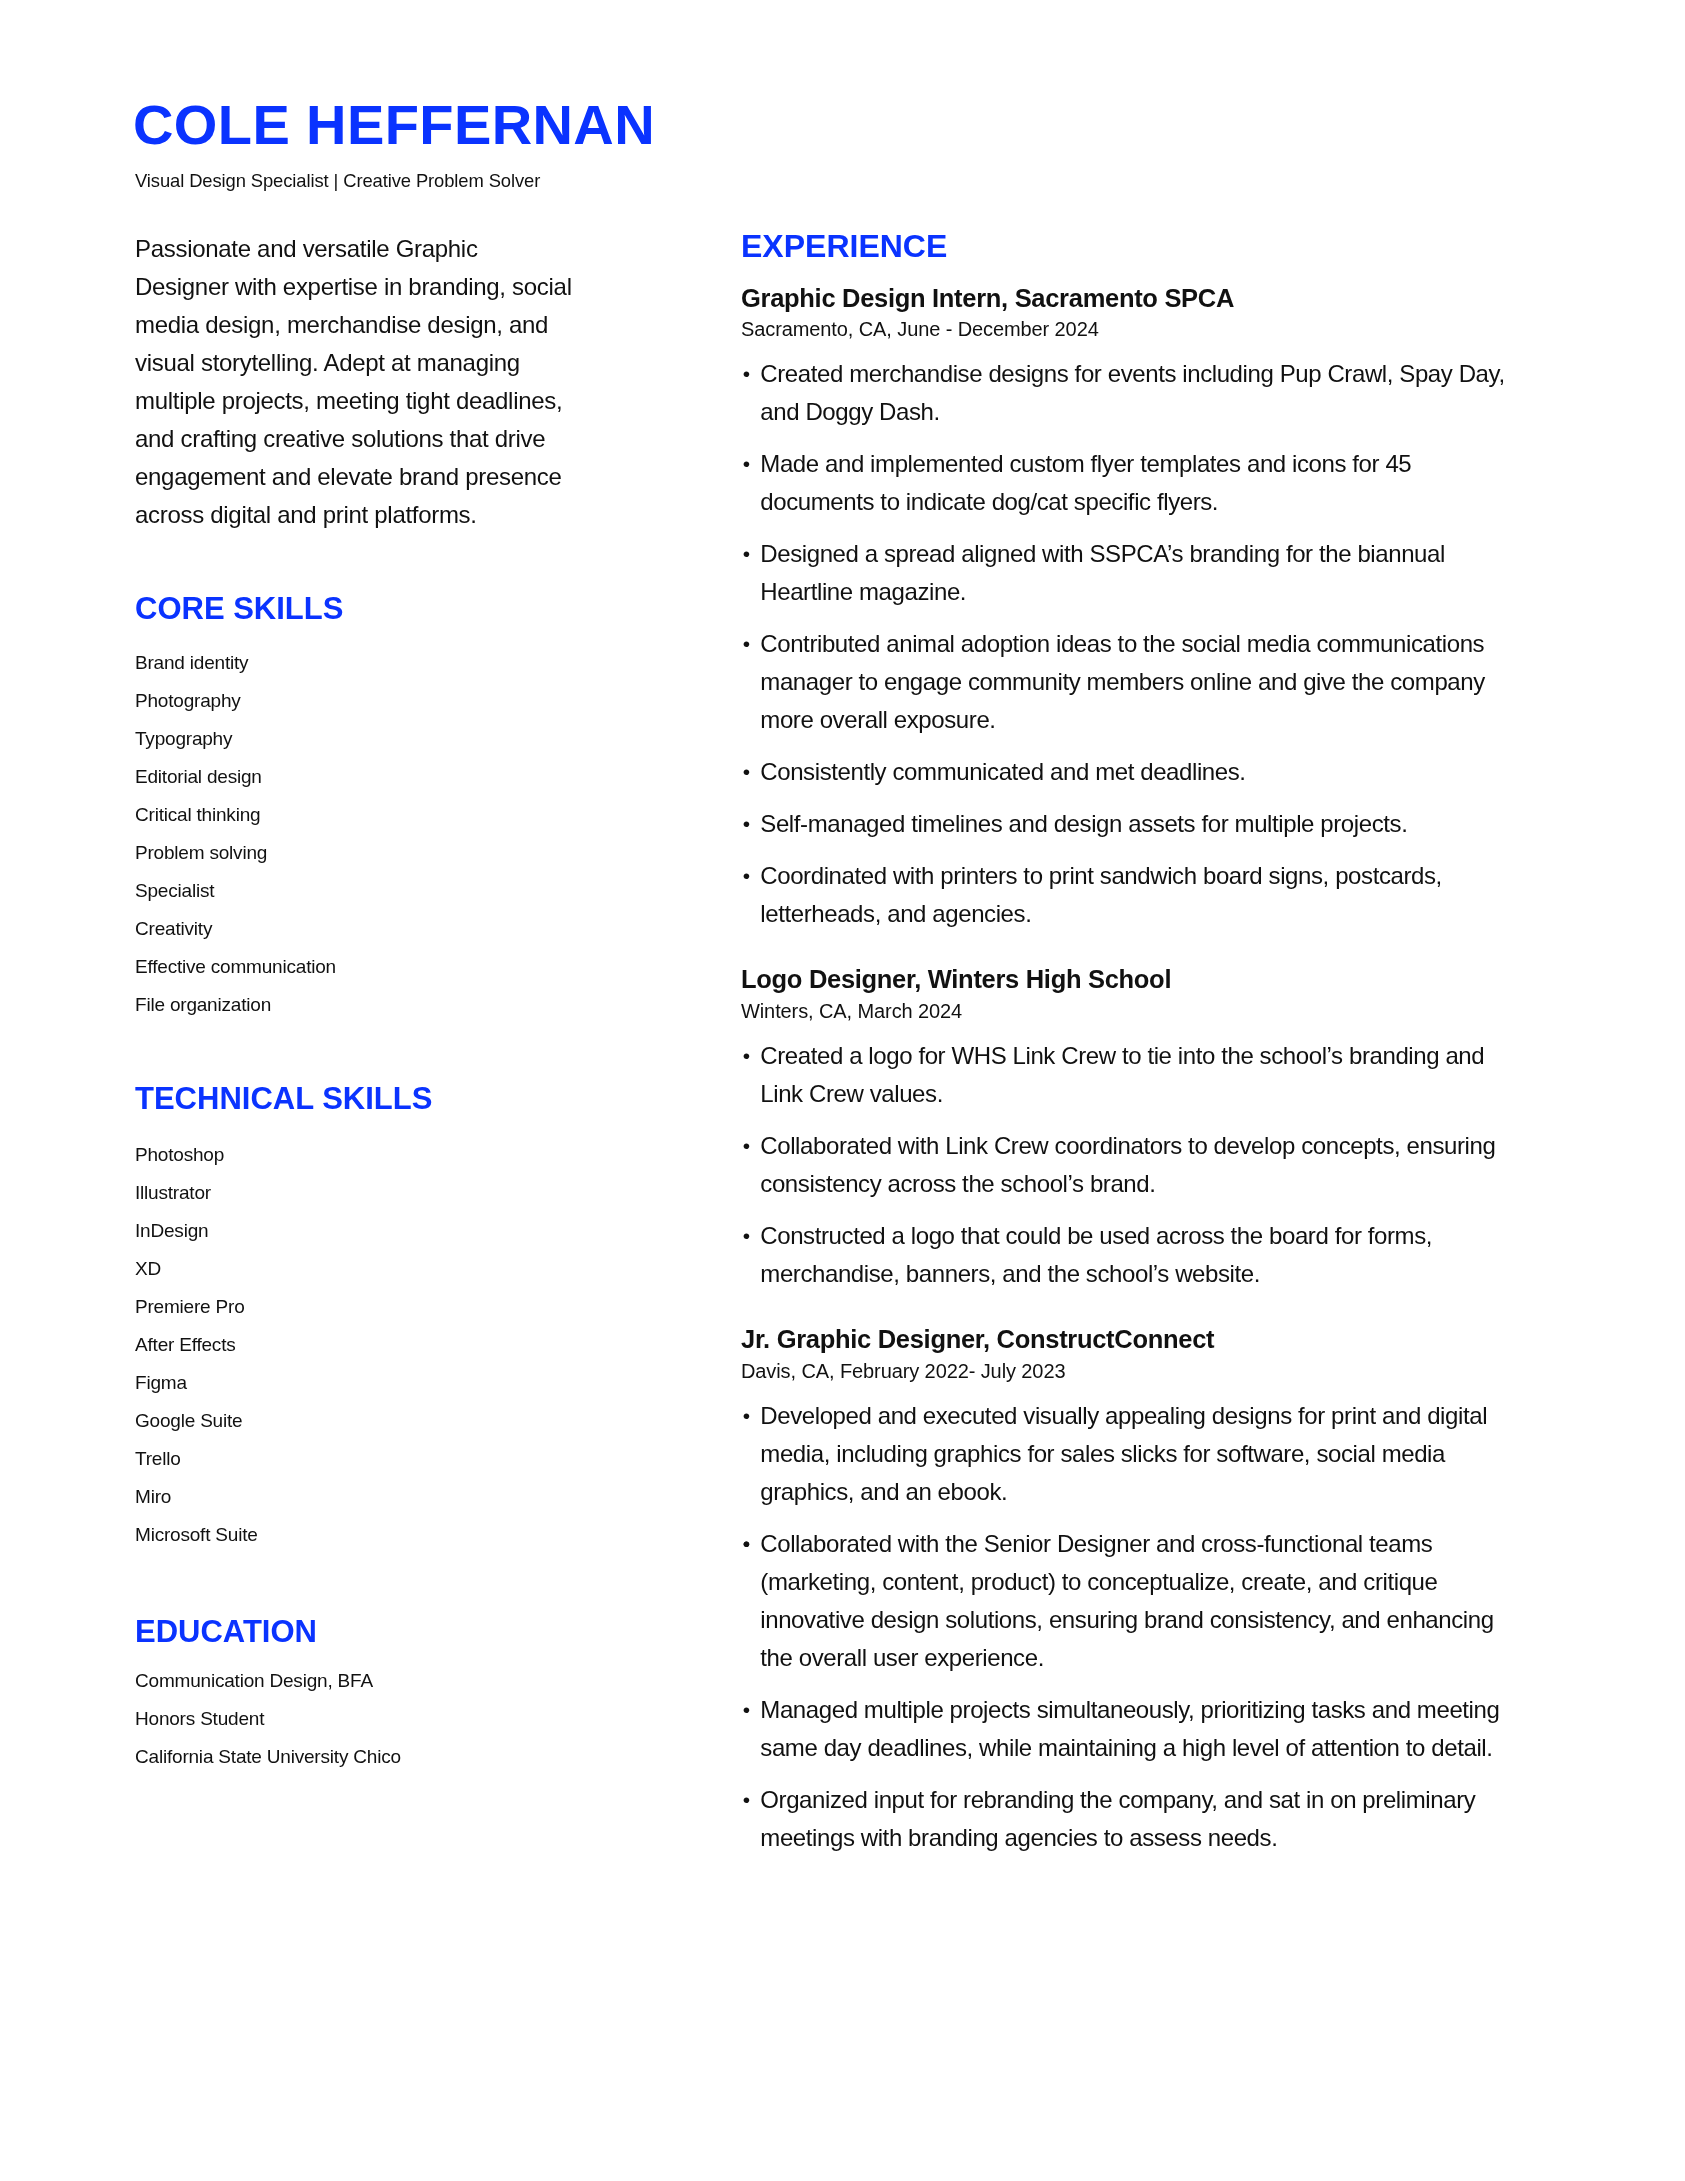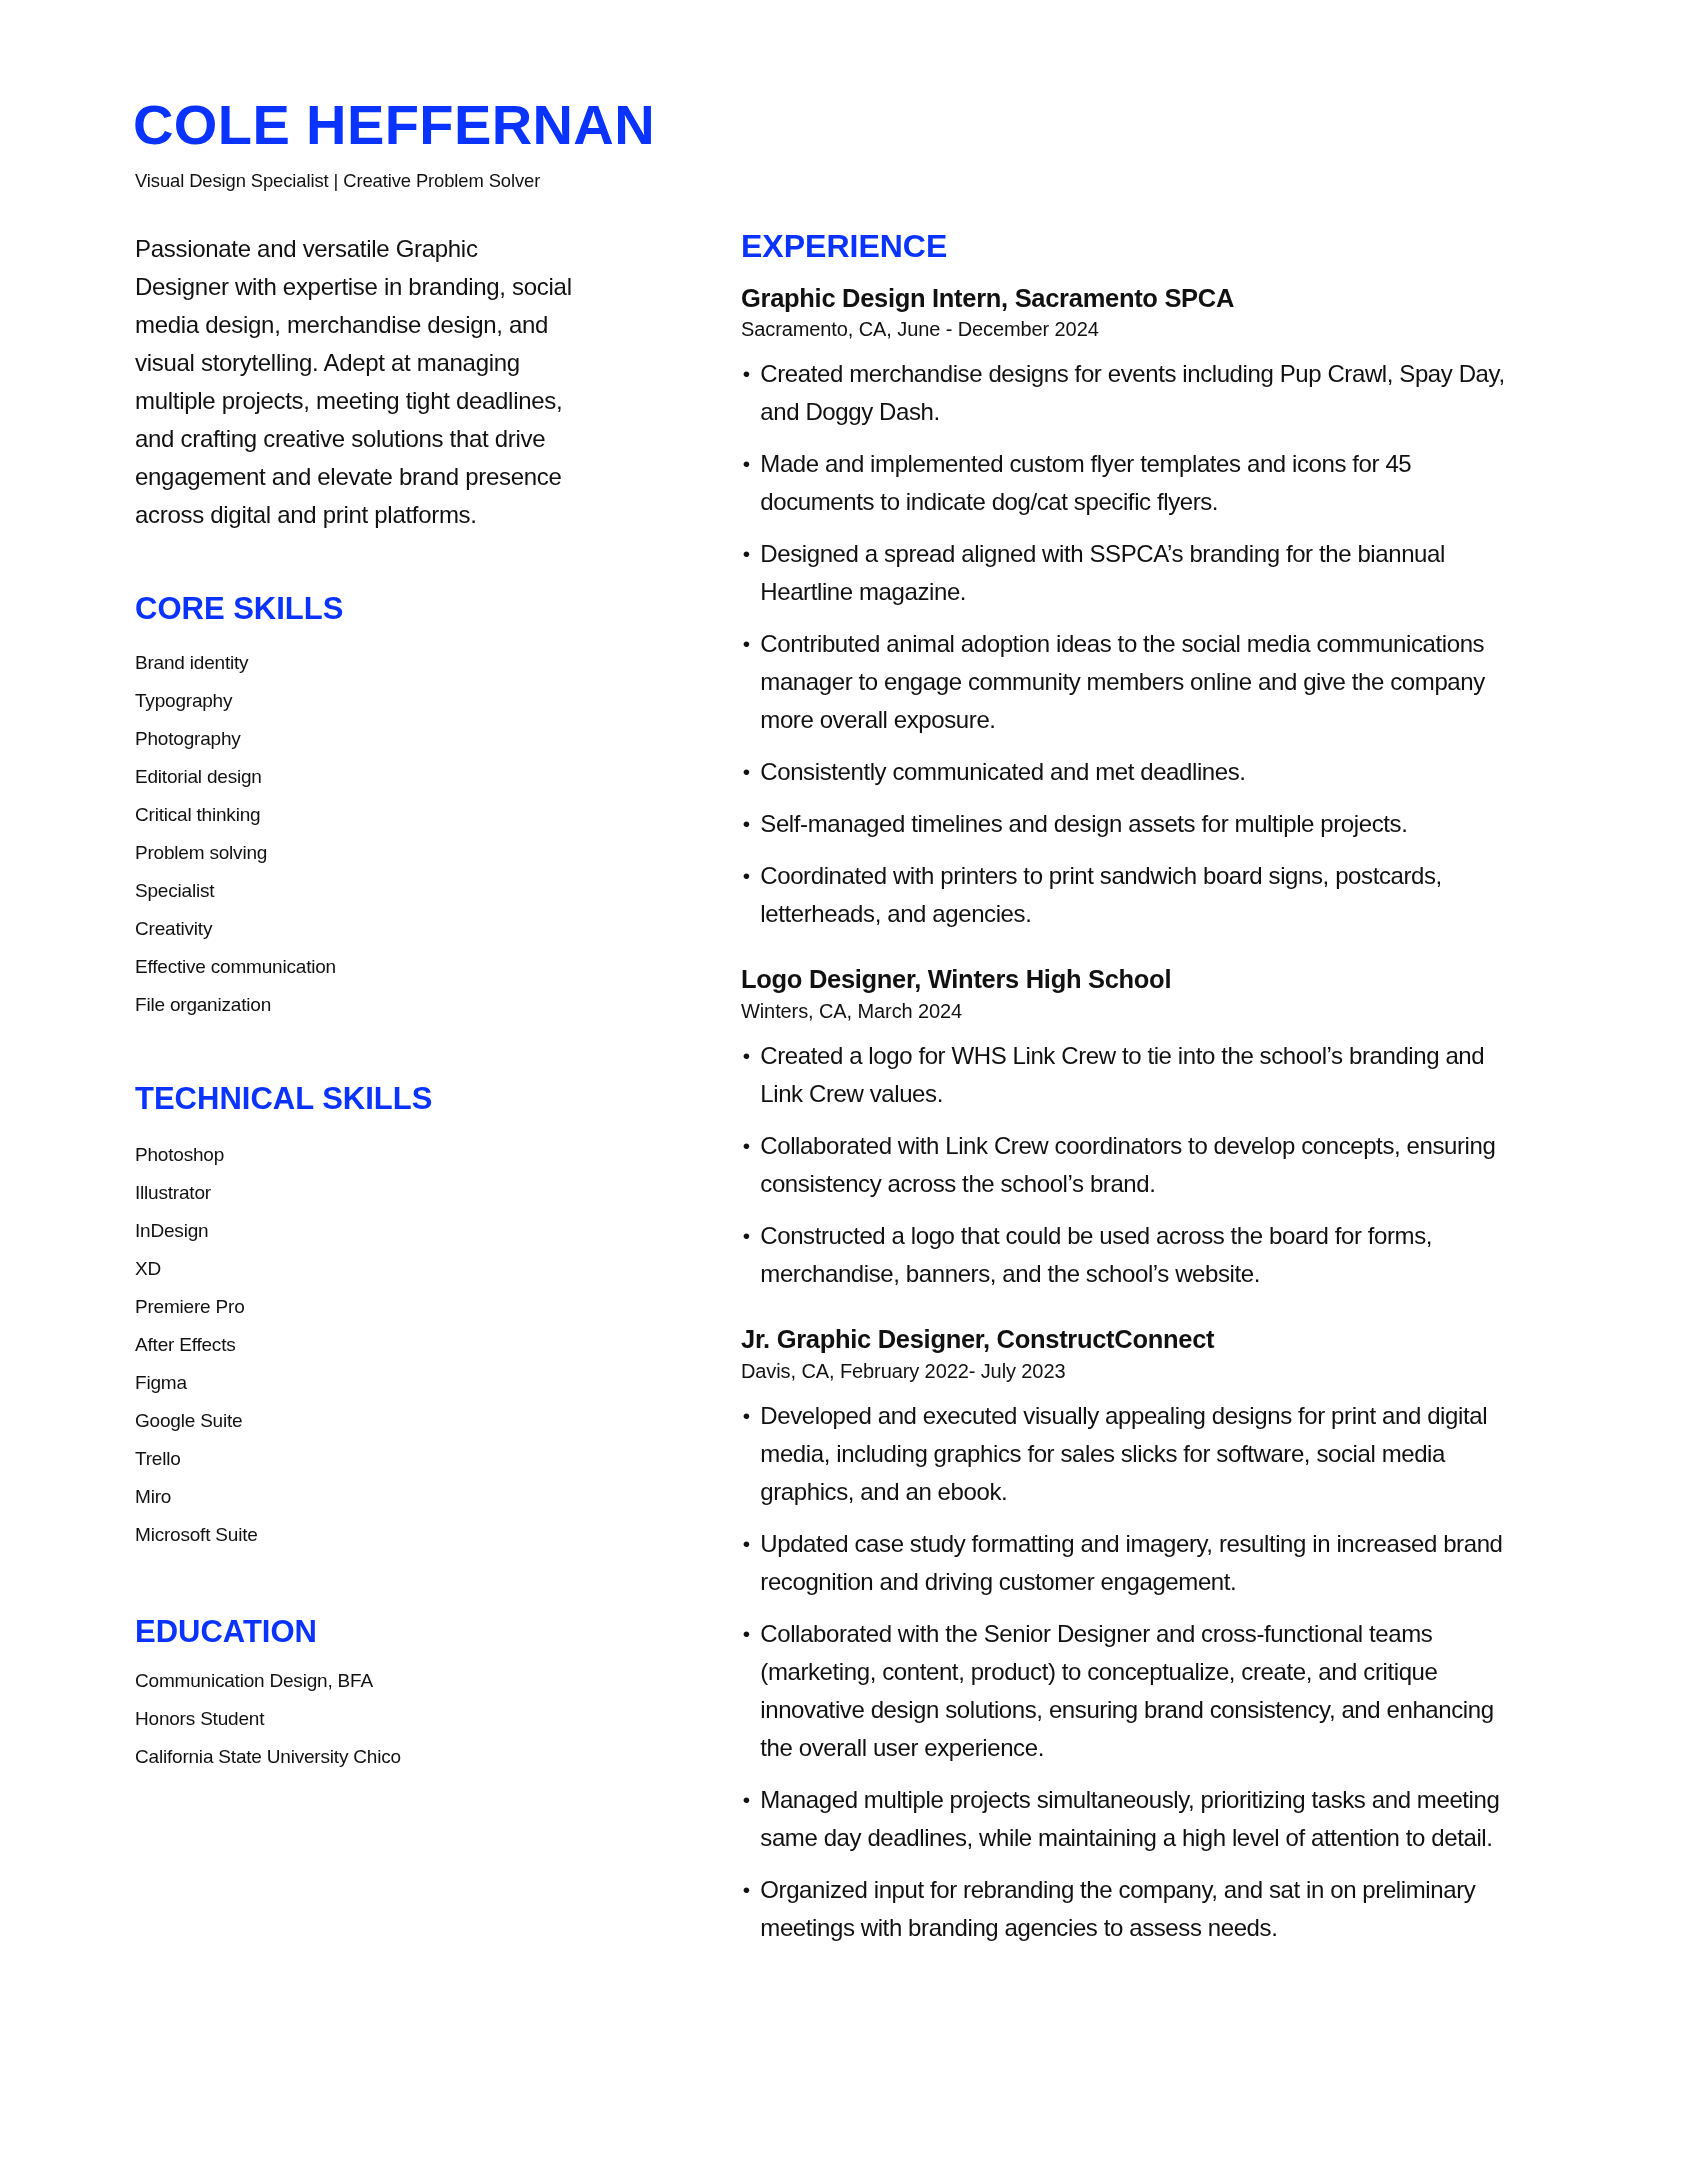--- a/index.html
+++ b/index.html
@@ -42,22 +42,22 @@
 
   <h1 class="name accent" style="margin:0;">COLE HEFFERNAN</h1>
   <div class="subtitle">Visual Design Specialist | Creative Problem Solver</div>
 
   <p class="left summary" style="margin:0;">Passionate and versatile Graphic Designer with expertise in branding, social media design, merchandise design, and visual storytelling. Adept at managing multiple projects, meeting tight deadlines, and crafting creative solutions that drive engagement and elevate brand presence across digital and print platforms.</p>
 
   <section class="left core">
     <h2 class="sec-title accent">CORE SKILLS</h2>
     <ul class="list">
       <li>Brand identity</li>
+      <li>Photography</li>
       <li>Typography</li>
-      <li>Photography</li>
       <li>Editorial design</li>
       <li>Critical thinking</li>
       <li>Problem solving</li>
       <li>Specialist</li>
       <li>Creativity</li>
       <li>Effective communication</li>
       <li>File organization</li>
     </ul>
   </section>
 
@@ -112,21 +112,21 @@
         <li><span class="bullet-dot">•</span><span>Collaborated with Link Crew coordinators to develop concepts, ensuring consistency across the school’s brand.</span></li>
         <li><span class="bullet-dot">•</span><span>Constructed a logo that could be used across the board for forms, merchandise, banners, and the school’s website.</span></li>
       </ul>
     </div>
 
     <div class="job">
       <div class="job-title">Jr. Graphic Designer, ConstructConnect</div>
       <div class="job-meta">Davis, CA, February 2022- July 2023</div>
       <ul class="bullets">
         <li><span class="bullet-dot">•</span><span>Developed and executed visually appealing designs for print and digital media, including graphics for sales slicks for software, social media graphics, and an ebook.</span></li>
-        <li><span class="bullet-dot">•</span><span>Updated case study formatting and imagery, resulting in increased brand recognition and driving customer engagement.</span></li>
+        <li><span class="bullet-dot">•</span></li>
         <li><span class="bullet-dot">•</span><span>Collaborated with the Senior Designer and cross-functional teams (marketing, content, product) to conceptualize, create, and critique innovative design solutions, ensuring brand consistency, and enhancing the overall user experience.</span></li>
         <li><span class="bullet-dot">•</span><span>Managed multiple projects simultaneously, prioritizing tasks and meeting same day deadlines, while maintaining a high level of attention to detail.</span></li>
         <li><span class="bullet-dot">•</span><span>Organized input for rebranding the company, and sat in on preliminary meetings with branding agencies to assess needs.</span></li>
       </ul>
     </div>
   </section>
 
 </div>
 
 

